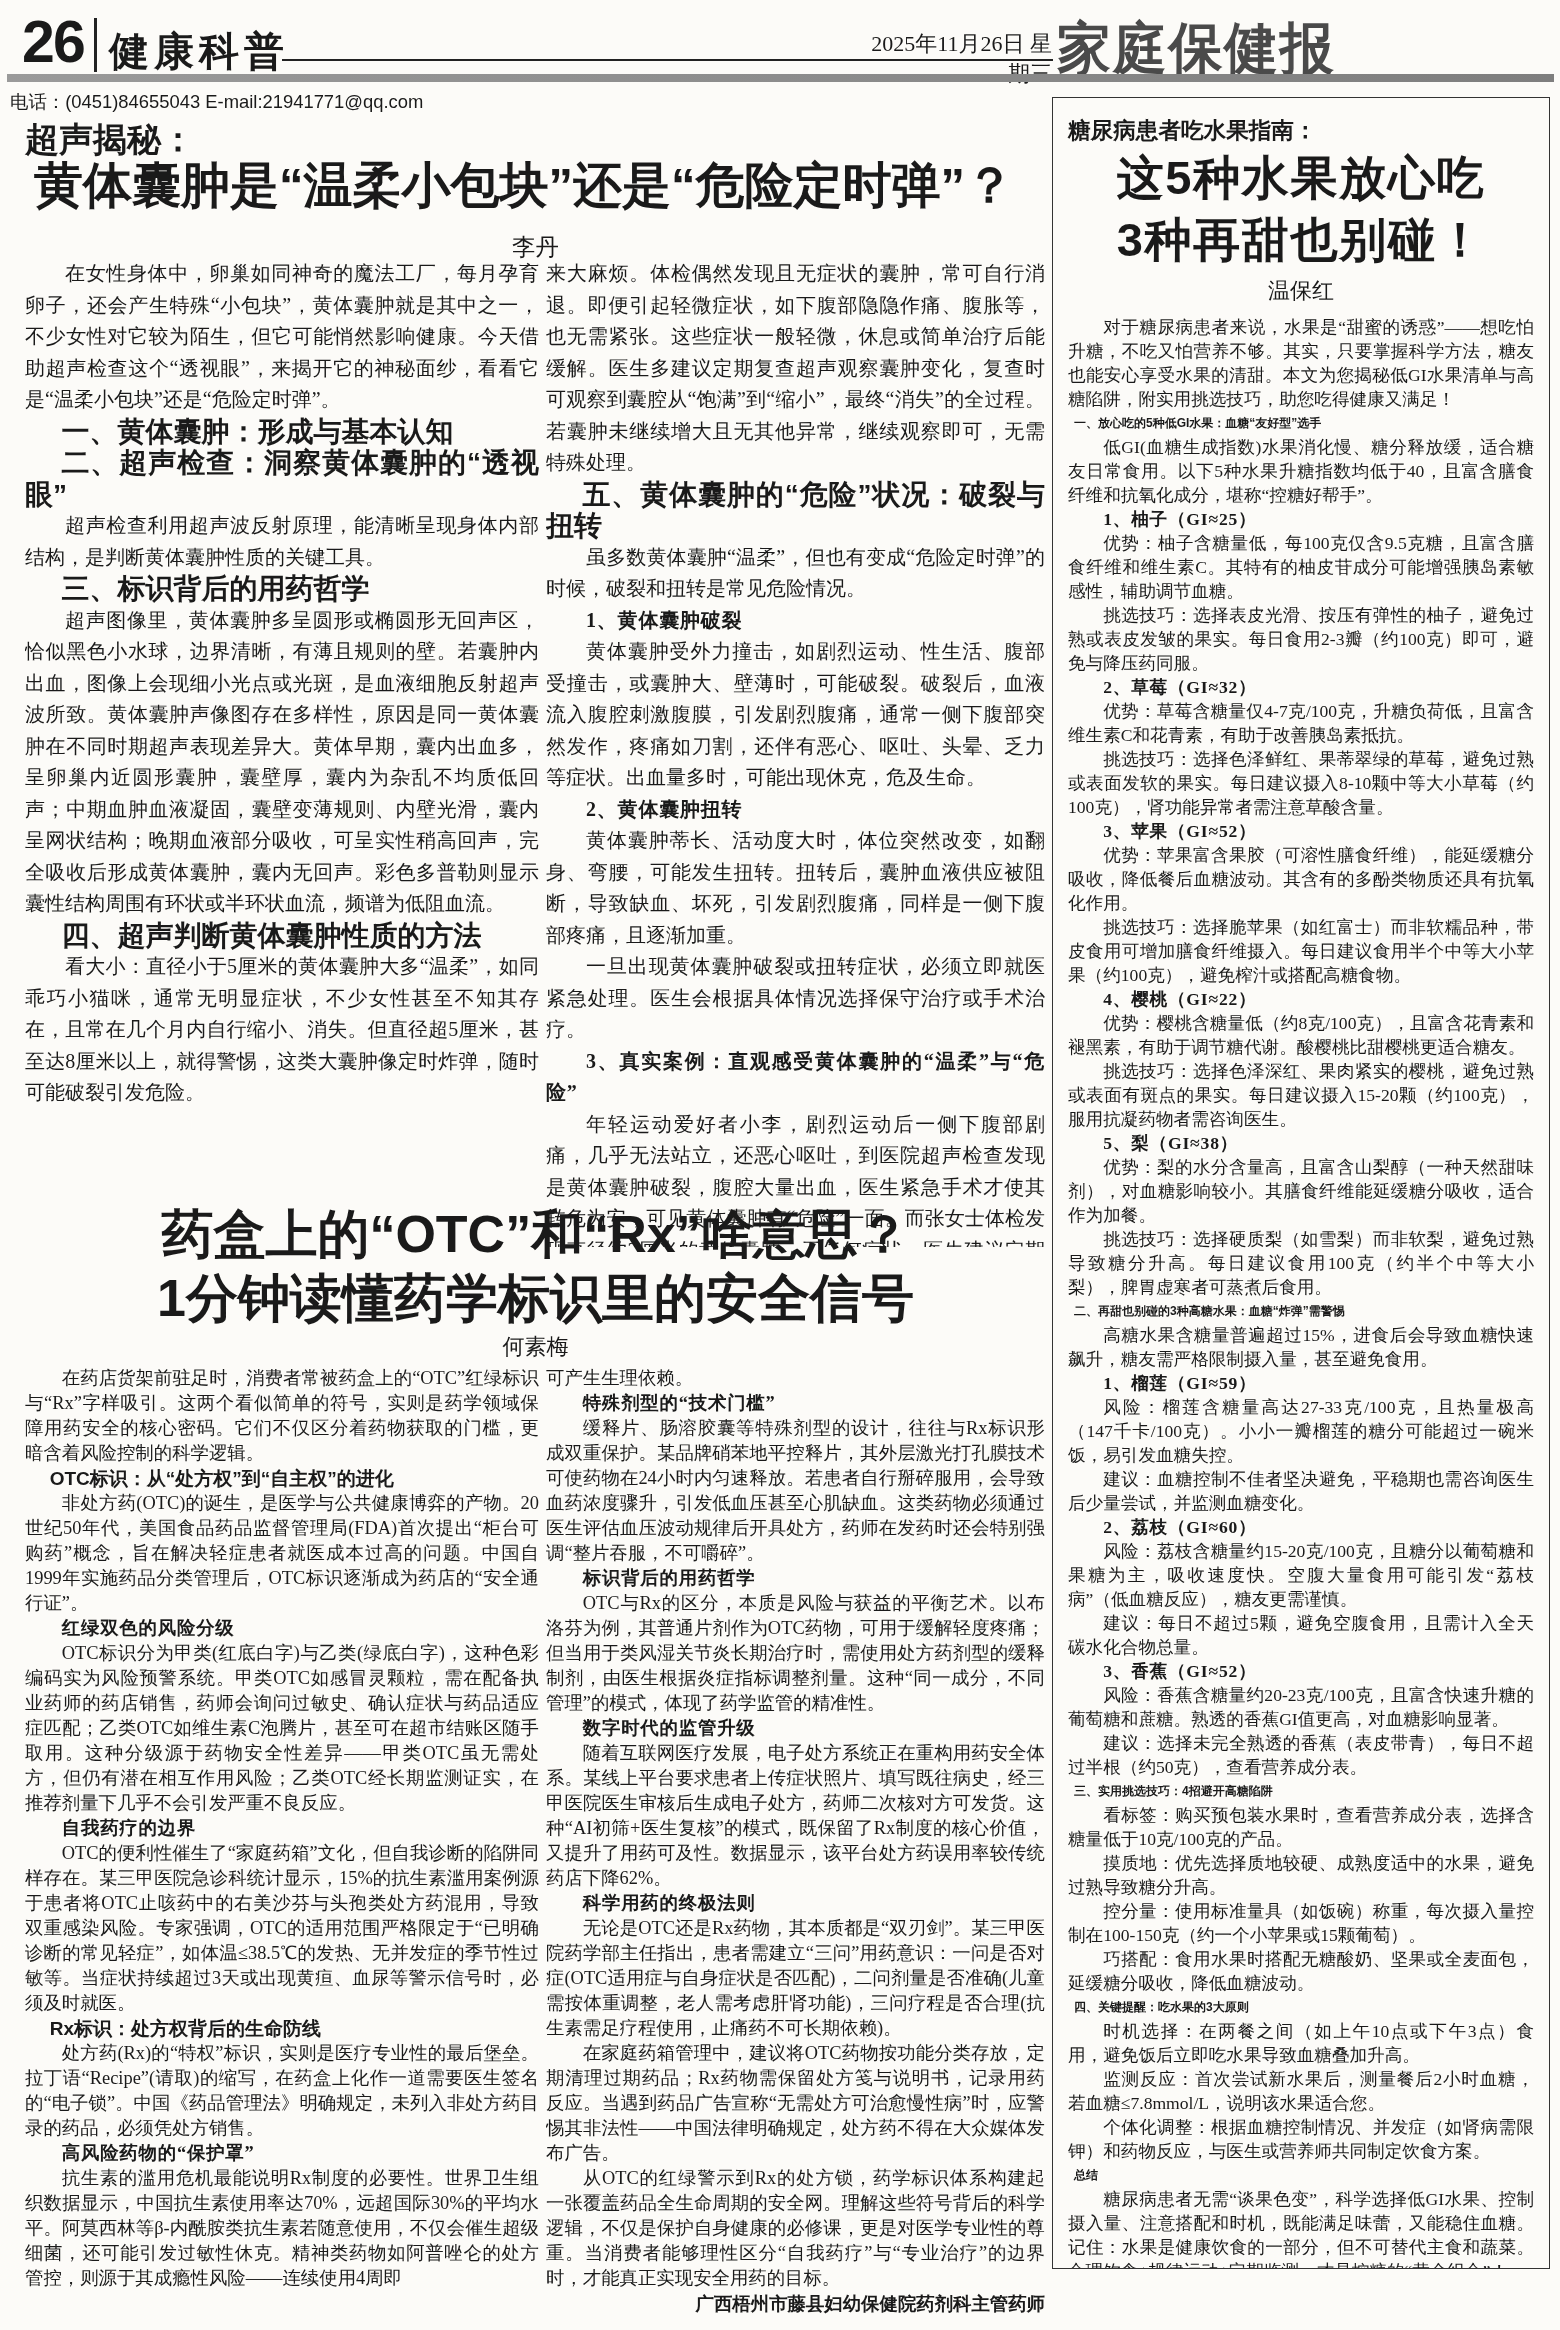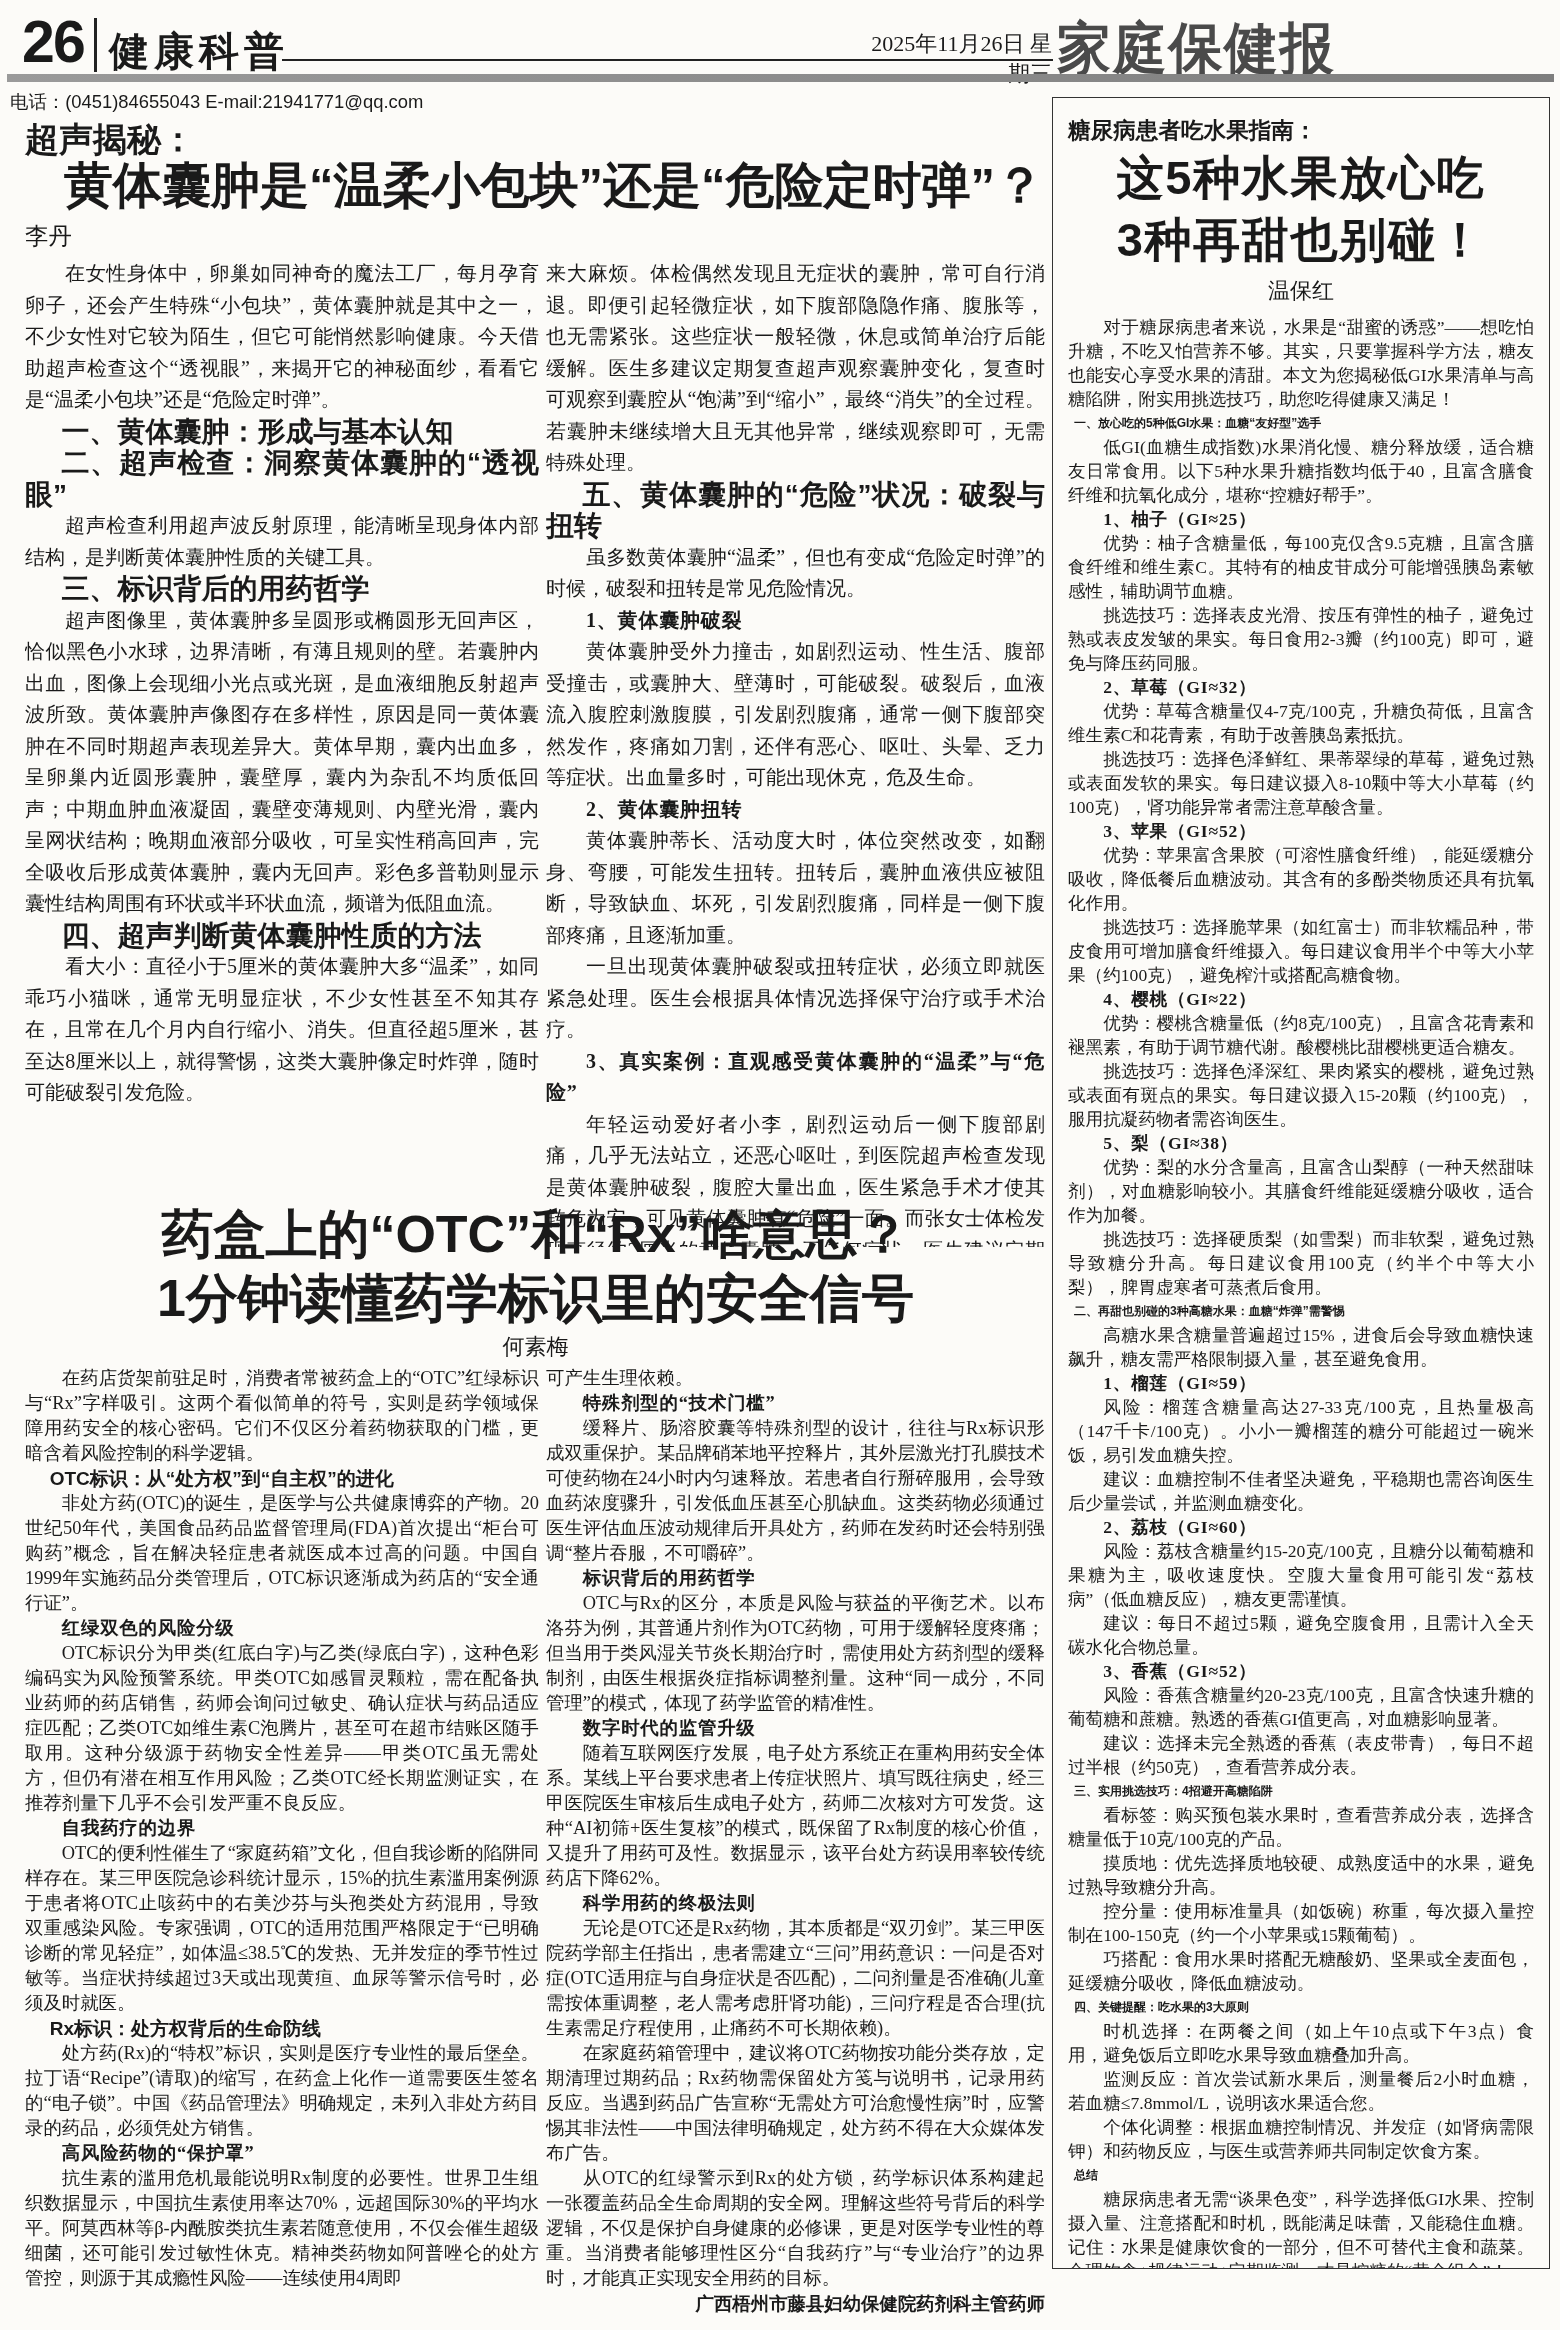--- a/index.html
+++ b/index.html
@@ -21,23 +21,23 @@
   .col{position:absolute;text-align:justify;overflow:hidden;}
   .blk{margin:0;}
   .blk.p{text-indent:2em;}
   .blk.cont{text-indent:0;}
   .blk.h{font-family:"Liberation Sans",sans-serif;font-weight:bold;text-indent:1.3em;}
   .blk.kai{font-weight:bold;text-indent:2em;letter-spacing:0.8px;}
   .blk.sig{font-family:"Liberation Sans",sans-serif;font-weight:bold;text-align:right;text-indent:0;}
   
   .a1-kicker{position:absolute;left:25px;top:117px;font-size:34px;font-weight:bold;
              font-family:"Liberation Sans",sans-serif;}
-  .a1-title{position:absolute;left:23px;top:153px;width:1021px;text-align:right;
+  .a1-title{position:absolute;left:34px;top:153px;width:1021px;text-align:left;
             font-size:49px;font-weight:bold;font-family:"Liberation Sans",sans-serif;white-space:nowrap;}
-  .a1-byline{position:absolute;left:25px;top:220px;width:1021px;text-align:left;font-size:23.5px;}
+  .a1-byline{position:absolute;left:25px;top:231px;width:1021px;text-align:center;font-size:23.5px;}
   .a1c{font-size:20px;line-height:31.5px;}
   #a1col1{left:25px;top:258px;width:514px;height:964px;}
   #a1col2{left:546px;top:258px;width:499px;height:989px;}
   .a1c .blk.h{font-size:28px;}
   
   .a2-title1{position:absolute;left:25px;top:1200px;width:1021px;text-align:center;
              font-size:52px;font-weight:bold;font-family:"Liberation Sans",sans-serif;white-space:nowrap;}
   .a2-title2{position:absolute;left:25px;top:1264px;width:1021px;text-align:center;
              font-size:52px;font-weight:bold;font-family:"Liberation Sans",sans-serif;white-space:nowrap;}
   .a2-byline{position:absolute;left:25px;top:1332px;width:1021px;text-align:center;font-size:22px;}

